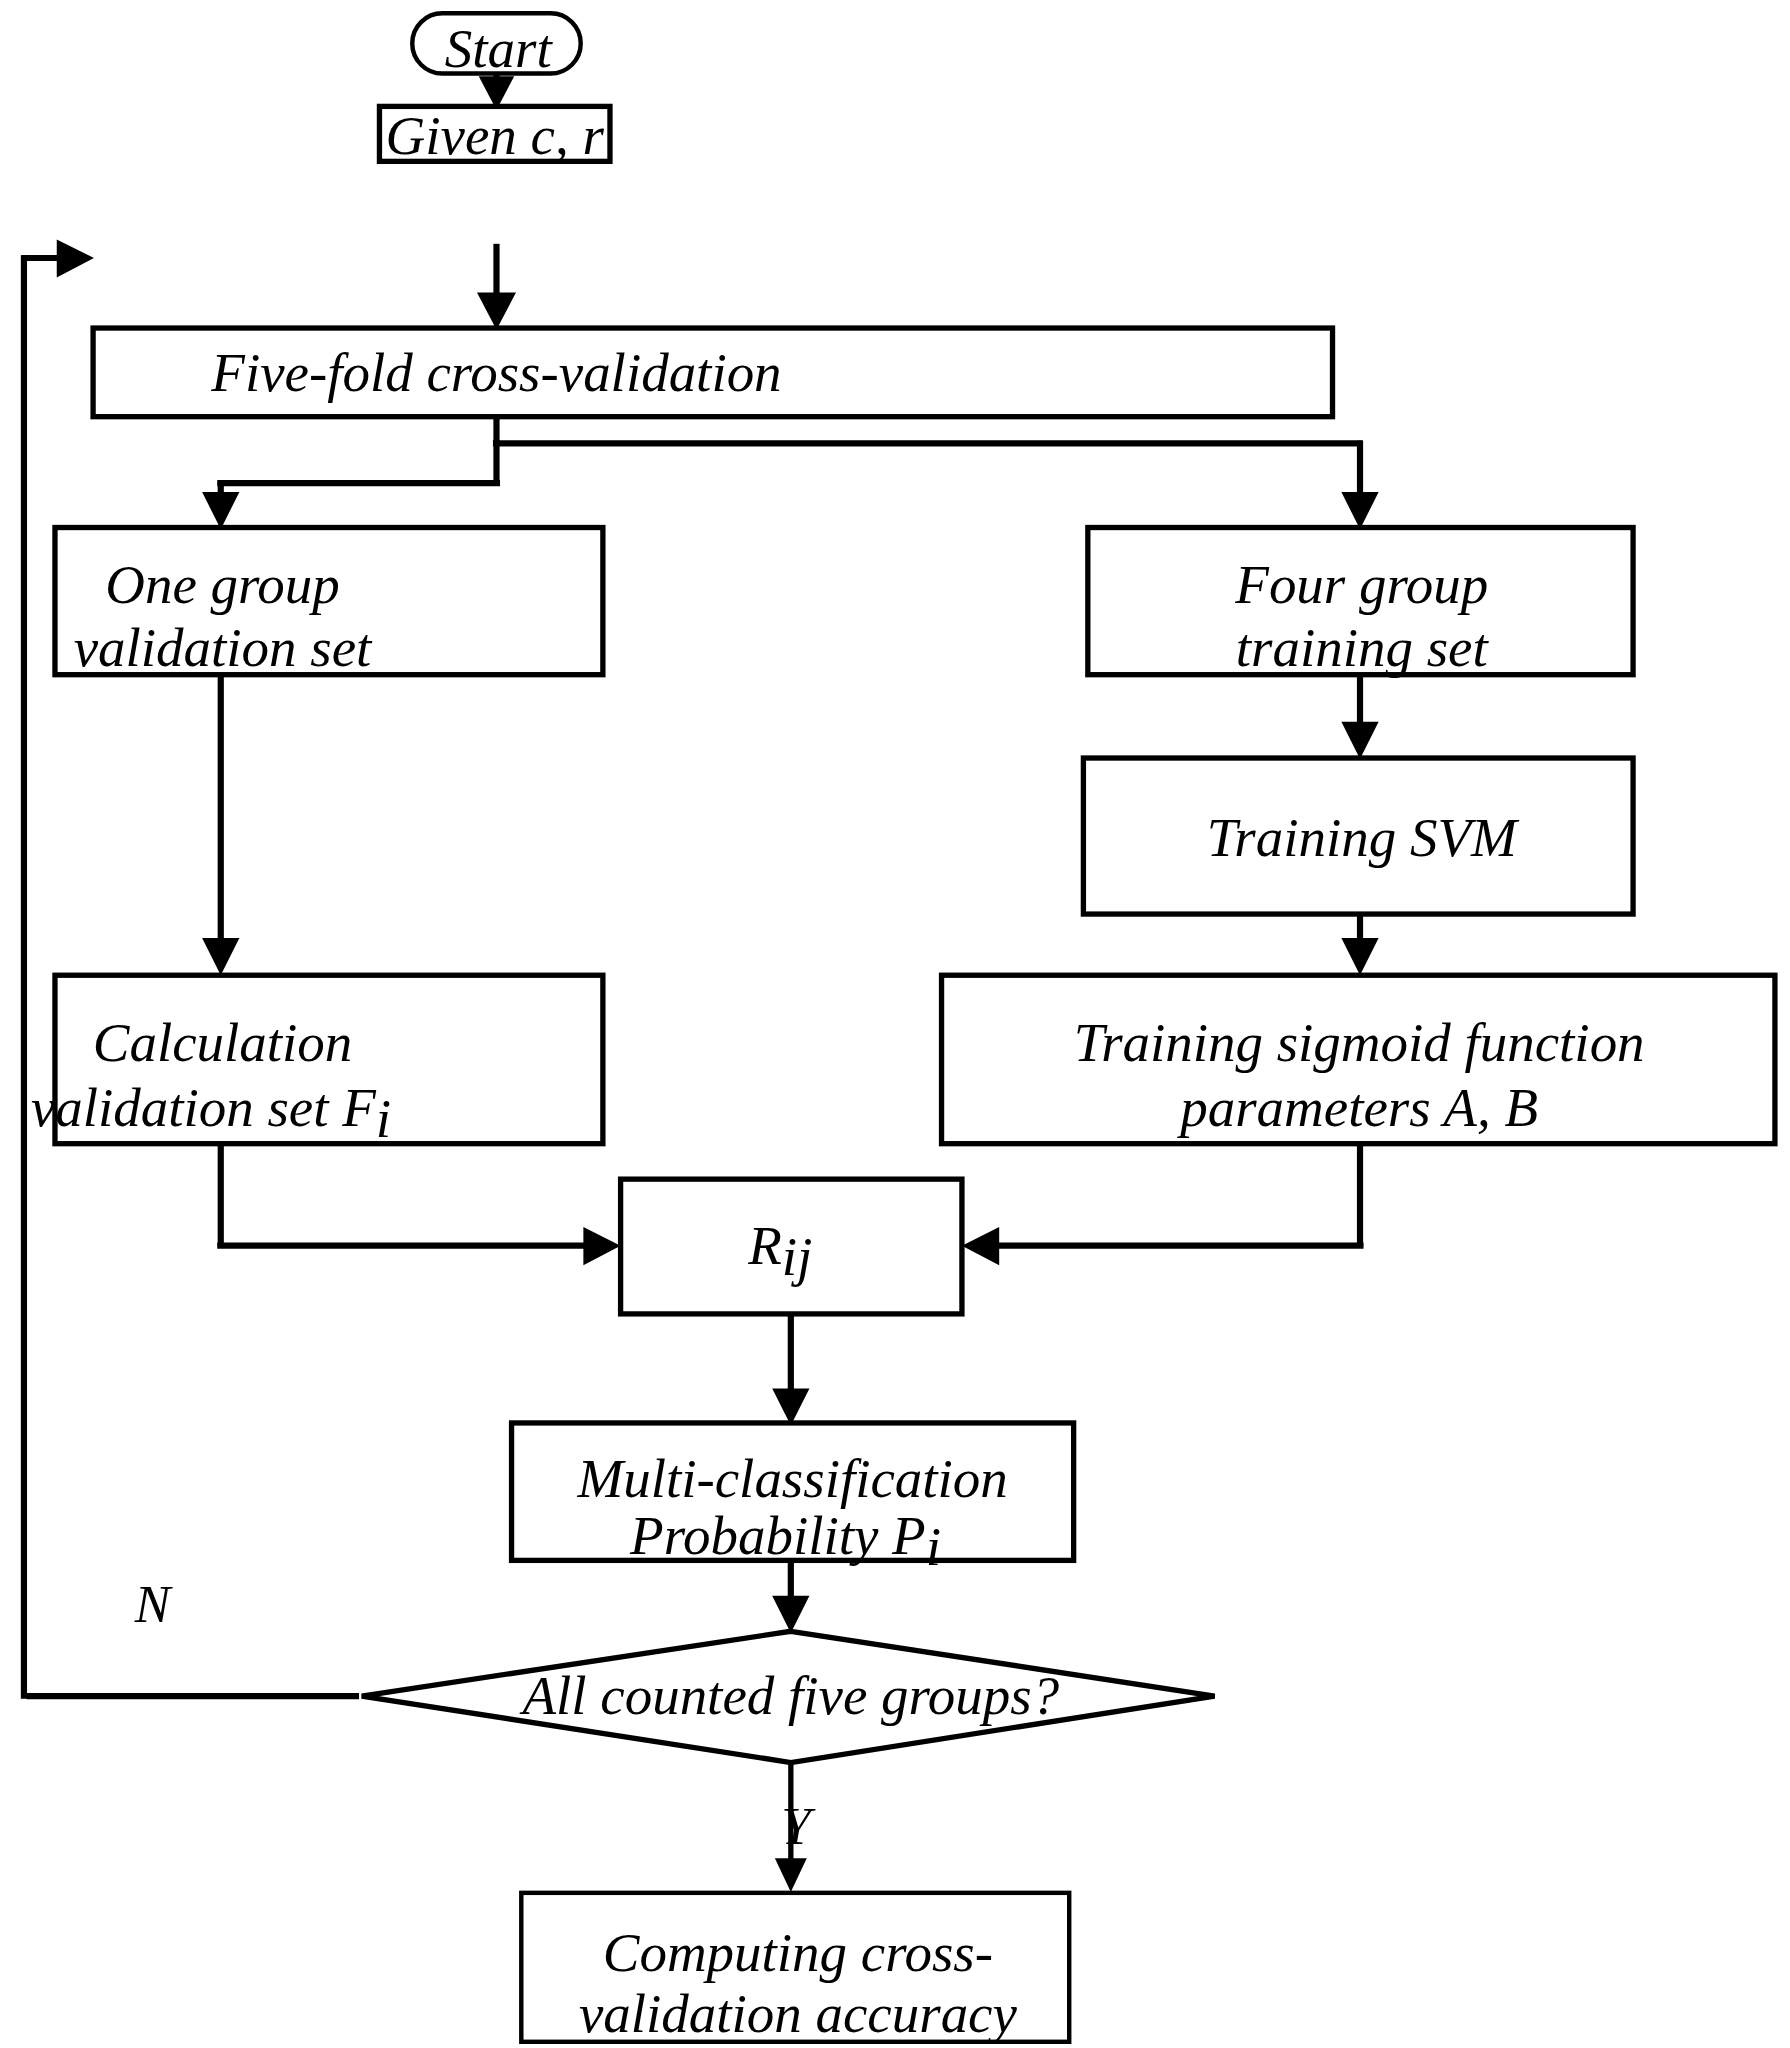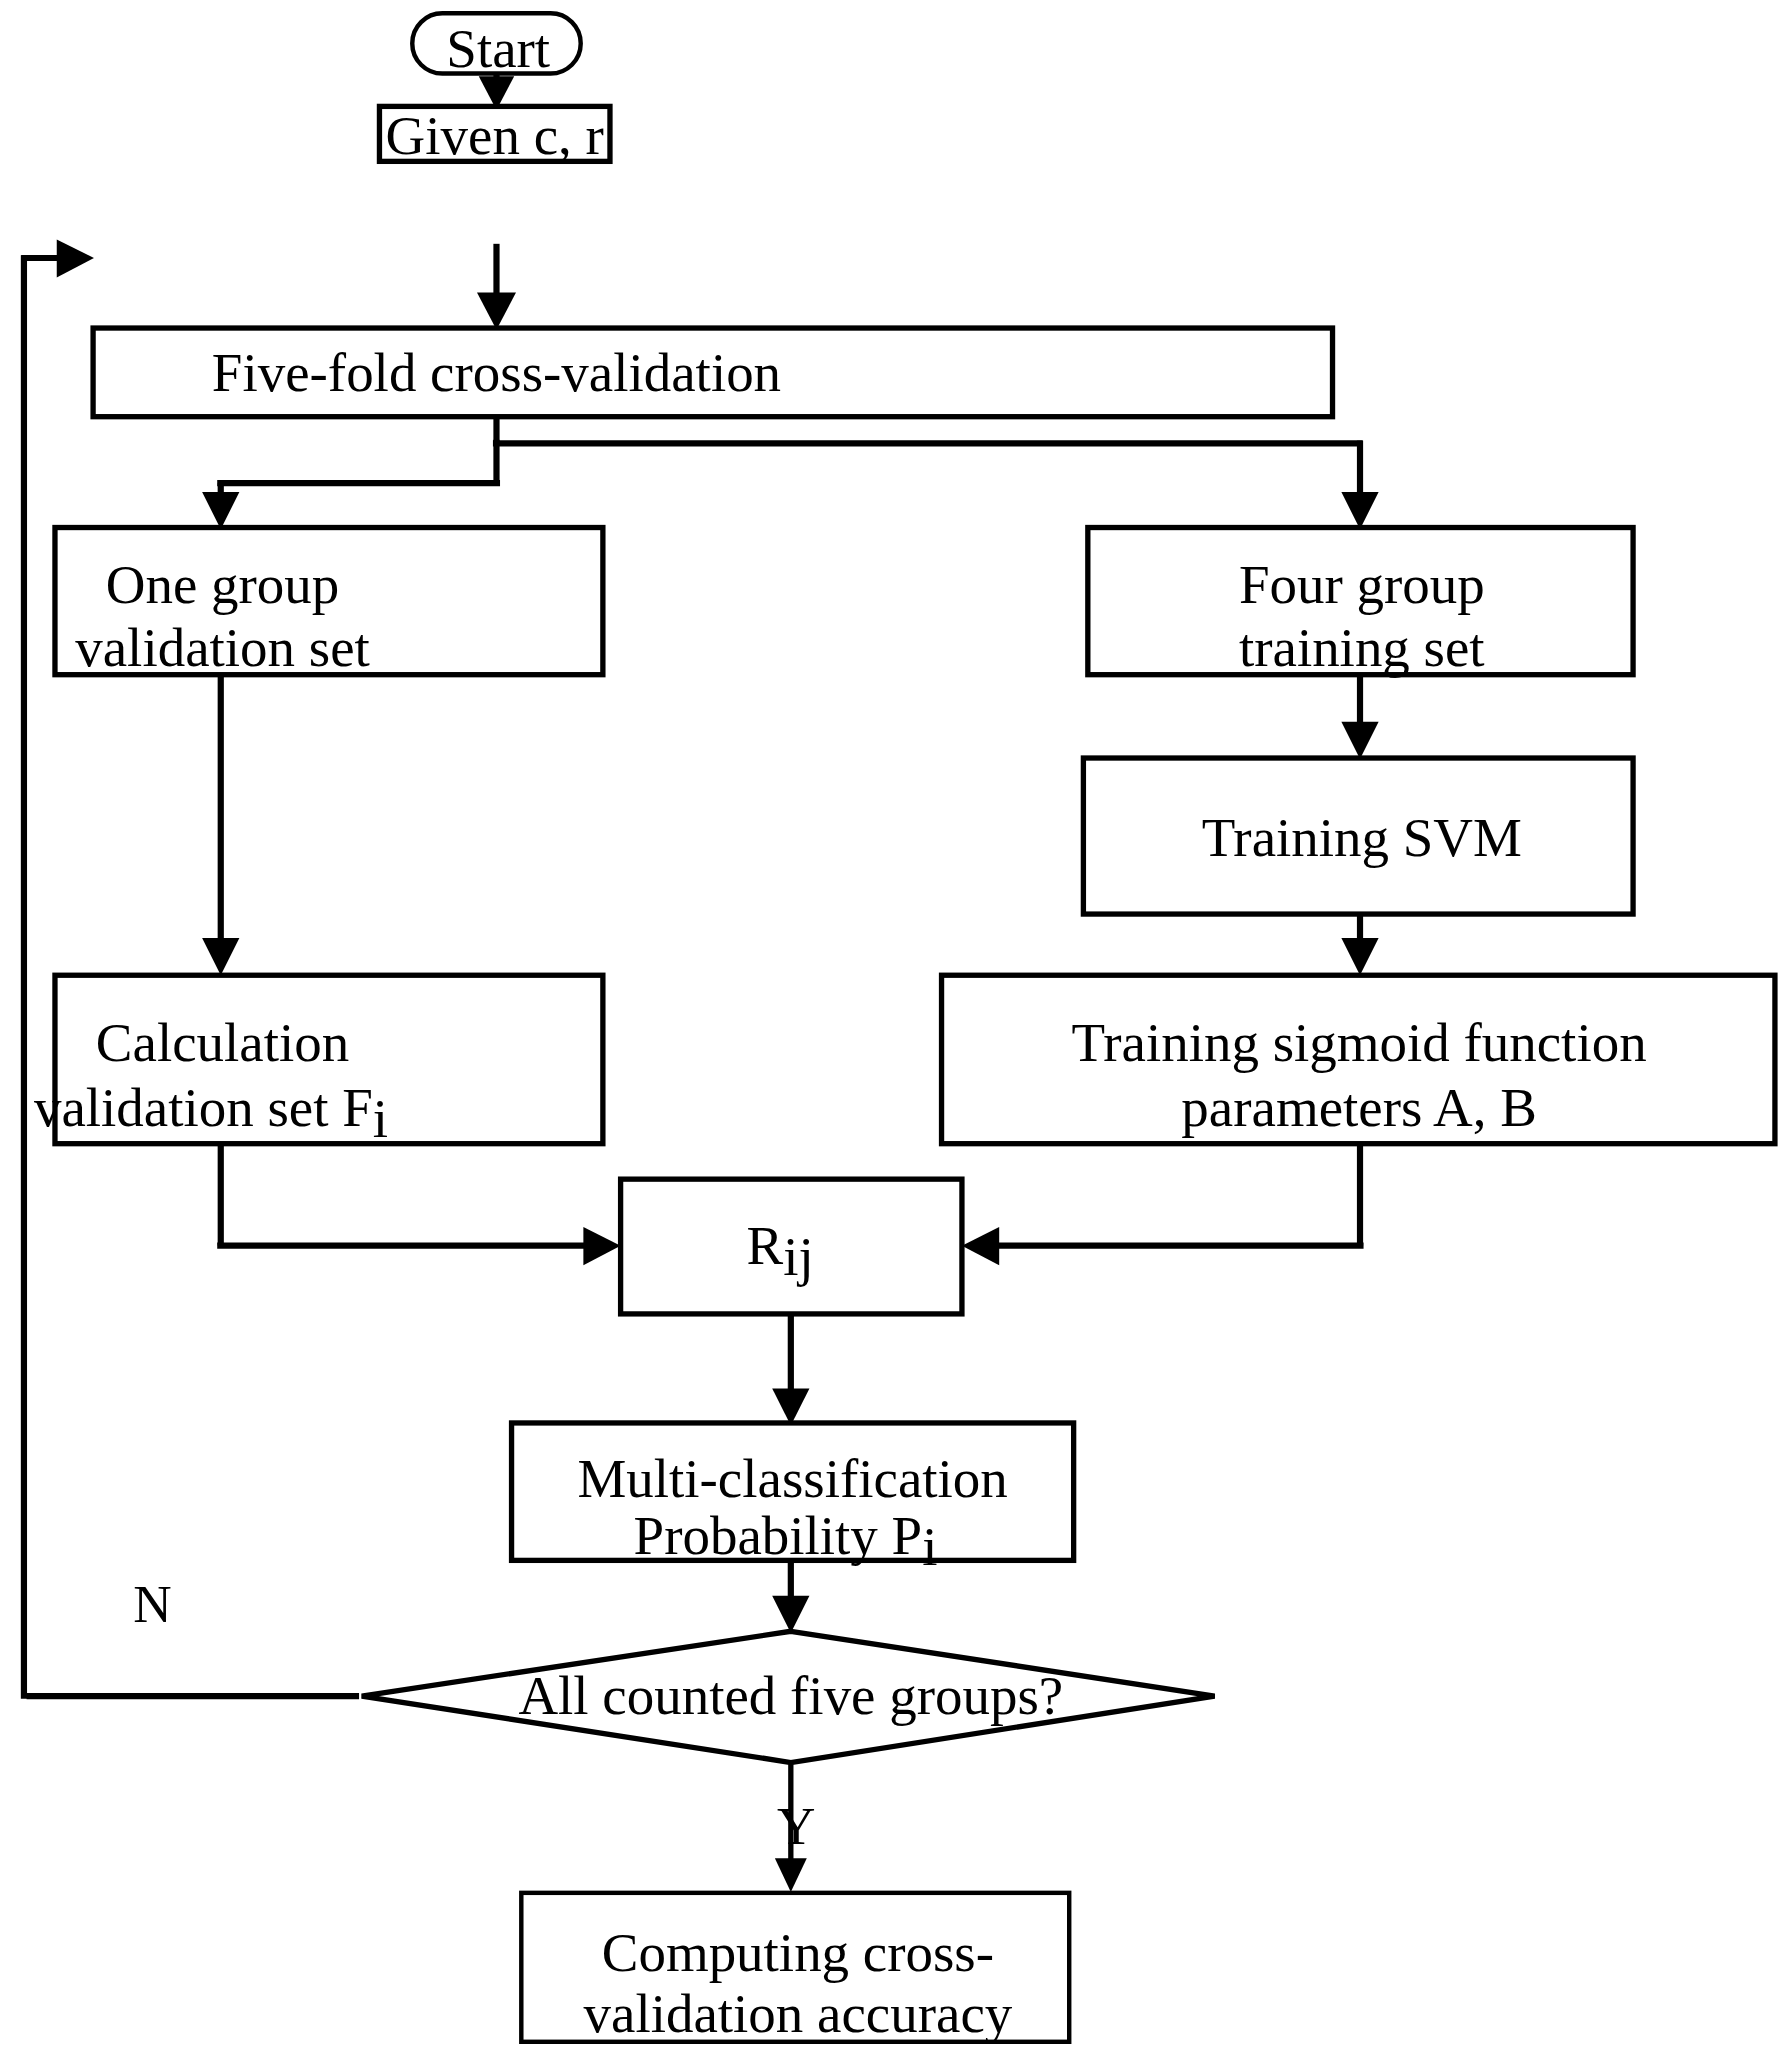--- a/index.html
+++ b/index.html
@@ -10,20 +10,21 @@
   body {
     width: 1790px;
     height: 2048px;
     font-family: "Liberation Serif", "DejaVu Serif", serif;
     overflow: hidden;
   }
   #flow-root {
     position: relative;
     width: 1790px;
     height: 2048px;
+    font-style: italic;
   }
   svg#flowchart {
     position: absolute;
     top: 0;
     left: 0;
     width: 1790px;
     height: 2048px;
     display: block;
   }
   .shape {

